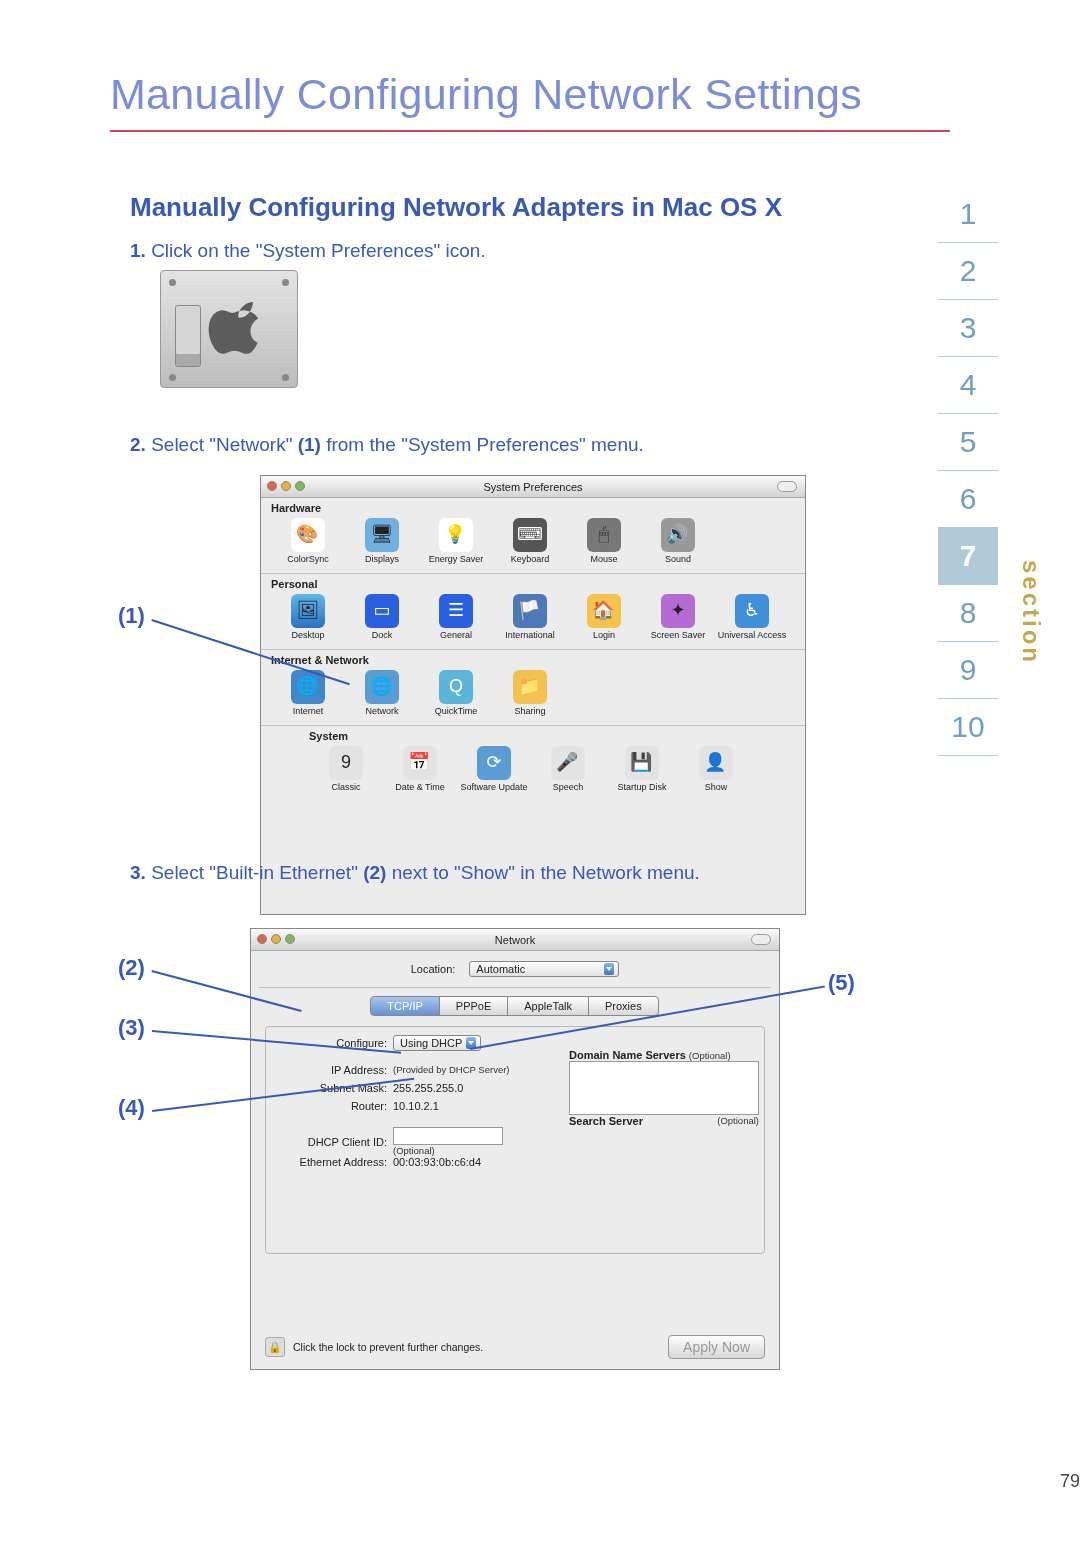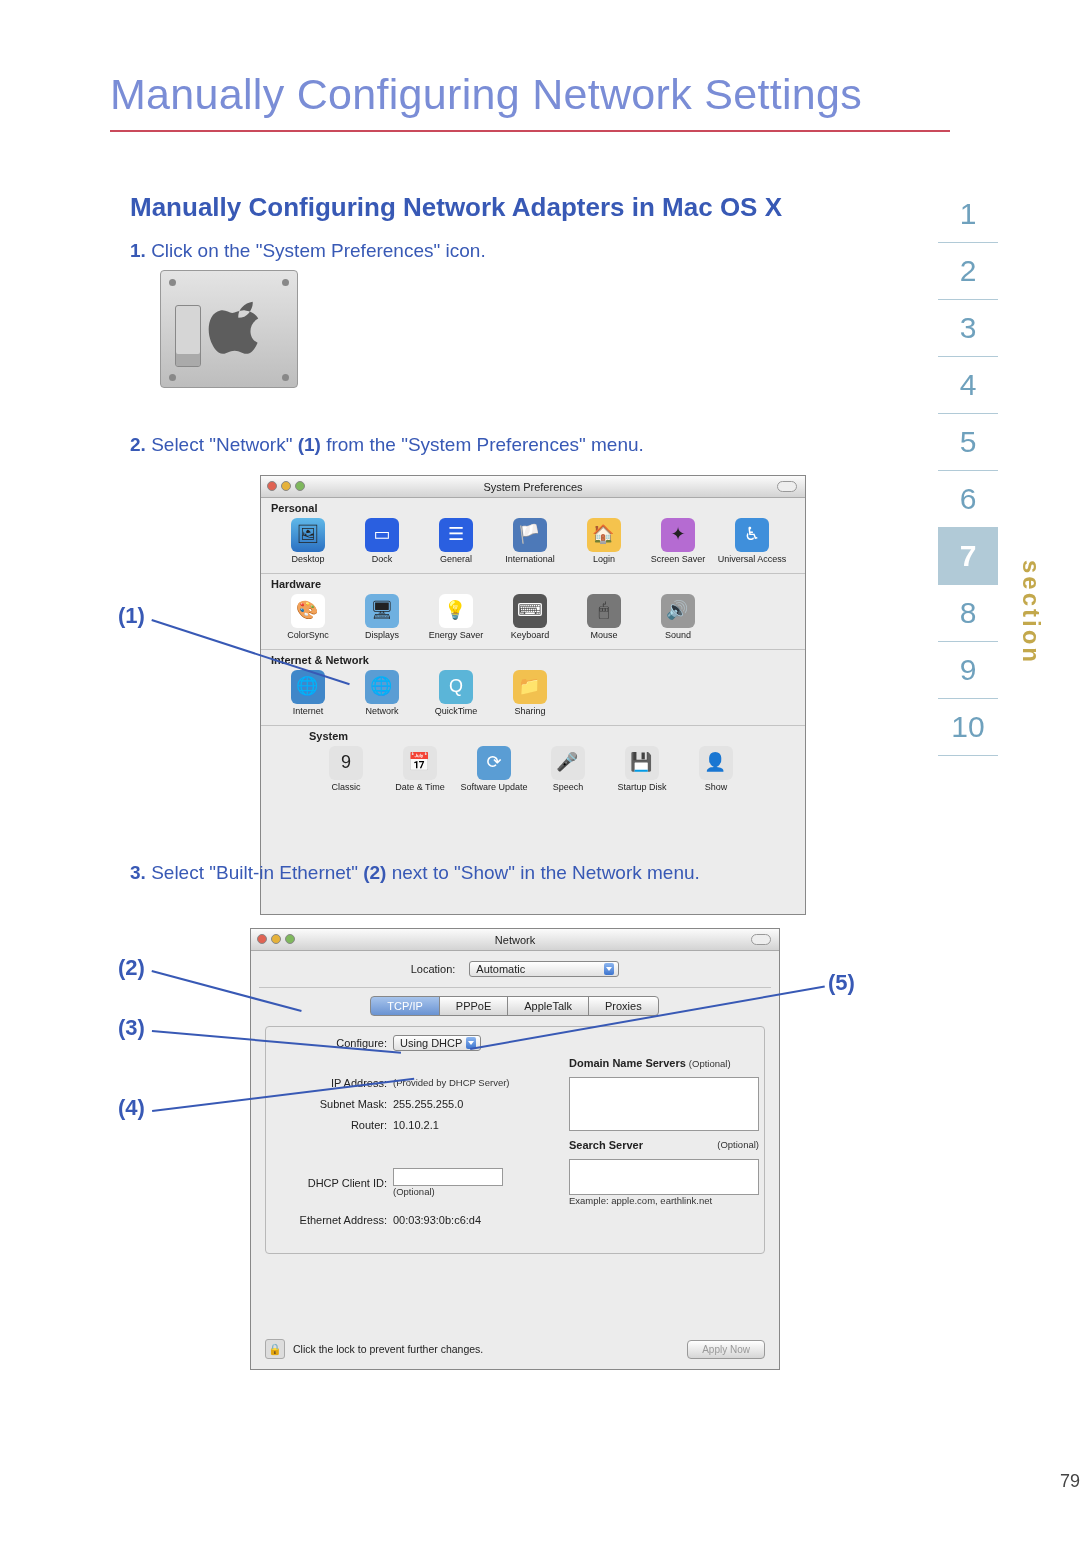--- a/index.html
+++ b/index.html
@@ -221,21 +221,20 @@
     border:1px solid #b8b8b8;
     border-radius:4px;
     background:#ececec;
     padding:10px 12px 12px;
     height: 228px;
     position: relative;
   }
   .form-grid {
     display:grid;
     grid-template-columns: 115px 160px 16px 1fr;
-    row-gap: 8px;
     font-size:11px;
     align-items: center;
   }
   .form-grid .rlabel { text-align:right; padding-right:6px; }
   .textarea {
     border:1px solid #999;
     background:#fff;
     width: 190px;
     height: 54px;
   }
@@ -263,21 +262,21 @@
     background:#ddd;
     display:flex;align-items:center;justify-content:center;font-size:11px;
     cursor:pointer;
   }
   .apply-btn {
     padding:3px 14px;
     border:1px solid #999;
     border-radius:4px;
     background:linear-gradient(#fff,#d6d6d6);
     color:#999;
-    font-size:10px;
+    font-size:14px;
   }
 </style>
 </head>
 <body>
 
 <div class="page-title">Manually Configuring Network Settings</div>
 <div class="title-rule"></div>
 
 <div class="subtitle">Manually Configuring Network Adapters in Mac OS X</div>
 
@@ -304,45 +303,45 @@
 
 <div class="sysprefs">
   <div class="sp-title">
     <div class="sp-lights">
       <span class="tl r"></span>
       <span class="tl y"></span>
       <span class="tl g"></span>
     </div>
     <span>System Preferences</span>
     <span class="sp-pill"></span>
+  </div>
+  <div class="sp-section">
+    <h4>Hardware</h4>
+    <div class="sp-row">
+      <div class="sp-item"><div class="ico" style="background:#fff;">🎨</div><span>ColorSync</span></div>
+      <div class="sp-item"><div class="ico" style="background:#6fb0e0;">🖥</div><span>Displays</span></div>
+      <div class="sp-item"><div class="ico" style="background:#fff;">💡</div><span>Energy Saver</span></div>
+      <div class="sp-item"><div class="ico" style="background:#555;color:#fff;">⌨︎</div><span>Keyboard</span></div>
+      <div class="sp-item"><div class="ico" style="background:#777;">🖱</div><span>Mouse</span></div>
+      <div class="sp-item"><div class="ico" style="background:#999;">🔊</div><span>Sound</span></div>
+    </div>
   </div>
   <div class="sp-section">
     <h4>Personal</h4>
     <div class="sp-row">
       <div class="sp-item"><div class="ico" style="background:linear-gradient(#5fb8e8,#2b70c2);">🖼</div><span>Desktop</span></div>
       <div class="sp-item"><div class="ico" style="background:#2a5fe0;color:#fff;">▭</div><span>Dock</span></div>
       <div class="sp-item"><div class="ico" style="background:#2a5fe0;color:#fff;">☰</div><span>General</span></div>
       <div class="sp-item"><div class="ico" style="background:#4d79b8;">🏳️</div><span>International</span></div>
       <div class="sp-item"><div class="ico" style="background:#f5c34d;">🏠</div><span>Login</span></div>
       <div class="sp-item"><div class="ico" style="background:#b56bd2;">✦</div><span>Screen Saver</span></div>
       <div class="sp-item"><div class="ico" style="background:#3f8fdb;color:#fff;">♿︎</div><span>Universal Access</span></div>
     </div>
   </div>
   <div class="sp-section">
-    <h4>Hardware</h4>
-    <div class="sp-row">
-      <div class="sp-item"><div class="ico" style="background:#fff;">🎨</div><span>ColorSync</span></div>
-      <div class="sp-item"><div class="ico" style="background:#6fb0e0;">🖥</div><span>Displays</span></div>
-      <div class="sp-item"><div class="ico" style="background:#fff;">💡</div><span>Energy Saver</span></div>
-      <div class="sp-item"><div class="ico" style="background:#555;color:#fff;">⌨︎</div><span>Keyboard</span></div>
-      <div class="sp-item"><div class="ico" style="background:#777;">🖱</div><span>Mouse</span></div>
-      <div class="sp-item"><div class="ico" style="background:#999;">🔊</div><span>Sound</span></div>
-    </div>
-  </div>
-  <div class="sp-section">
     <h4>Internet &amp; Network</h4>
     <div class="sp-row">
       <div class="sp-item"><div class="ico" style="background:#4087c9;color:#fff;">🌐</div><span>Internet</span></div>
       <div class="sp-item"><div class="ico" style="background:#5a9dd4;color:#fff;">🌐</div><span>Network</span></div>
       <div class="sp-item"><div class="ico" style="background:#5bb5d8;color:#fff;">Q</div><span>QuickTime</span></div>
       <div class="sp-item"><div class="ico" style="background:#f2c14f;">📁</div><span>Sharing</span></div>
     </div>
   </div>
   <div class="sp-section" style="border-bottom:none;margin-left:38px;">
     <h4>System</h4>
@@ -425,24 +424,20 @@
           <span style="font-weight:bold;">Search Server</span>
           <span class="tiny" style="float:right;">(Optional)</span>
         </div>
 
         <div class="rlabel">DHCP Client ID:</div>
         <div>
             <div class="small-input"></div>
              <div class="tiny">(Optional)</div>
           </div>
         <div></div>
-        <div>
-            <div class="textarea" style="height:36px;"></div>
-             <div class="tiny">Example: apple.com, earthlink.net</div>
-          </div>
 
         <div class="rlabel" style="grid-column:1; white-space:nowrap;">Ethernet Address:</div>
         <div style="grid-column:2 / span 3;">00:03:93:0b:c6:d4</div>
       </div>
     </div>
 
     <div class="footer-row">
       <div style="display:flex;align-items:center;gap:8px;">
         <span class="lock">🔒</span>
         <span>Click the lock to prevent further changes.</span>

